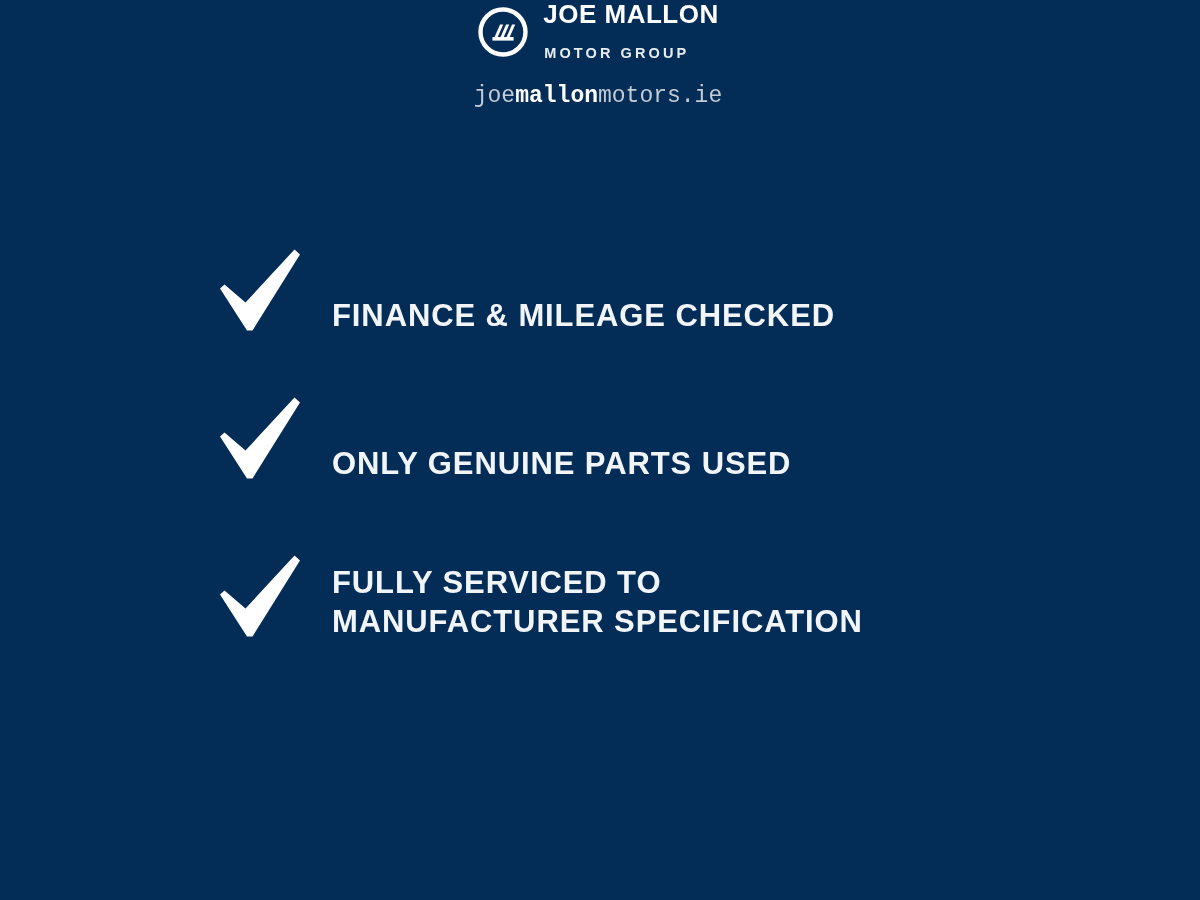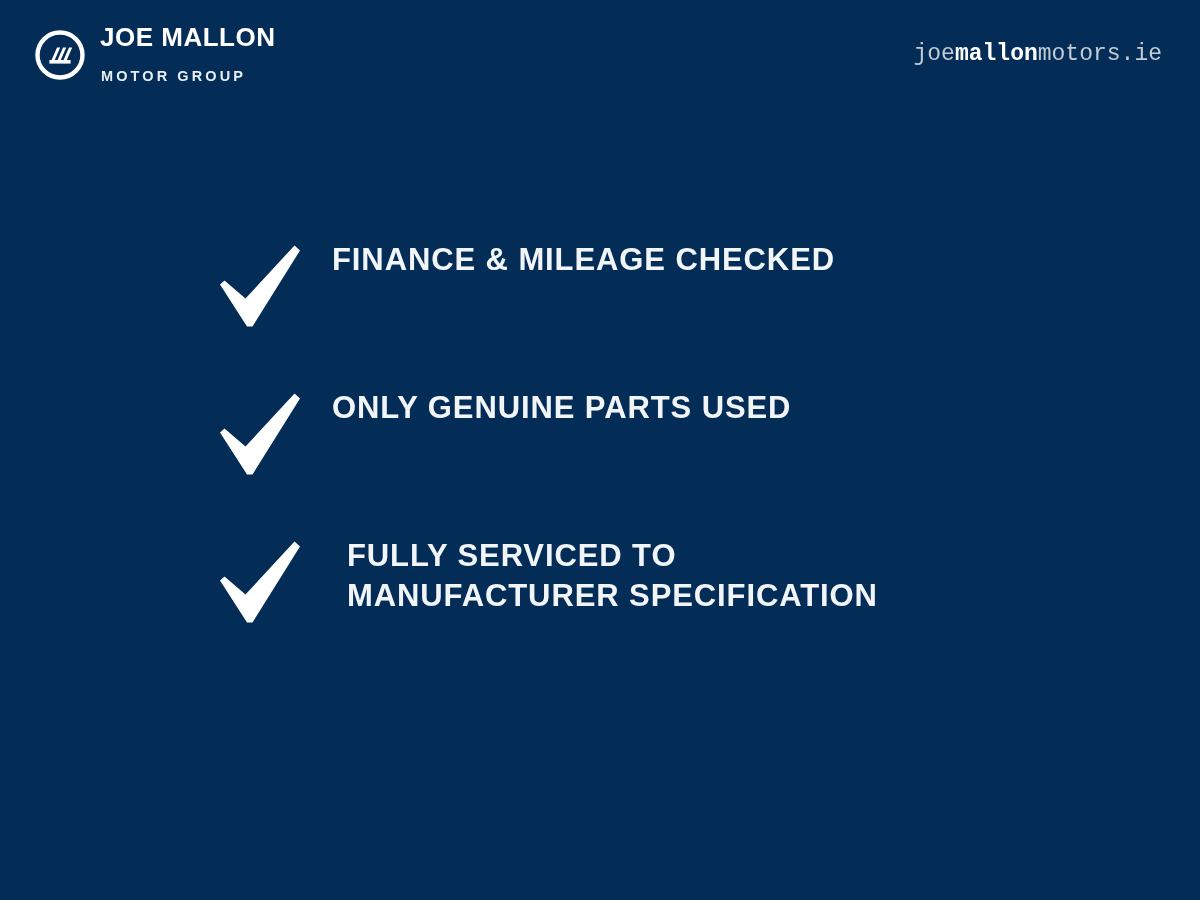--- a/index.html
+++ b/index.html
@@ -20,20 +20,21 @@
     position: absolute;
     top: 0;
     left: 0;
     width: 1200px;
     height: 110px;
     display: flex;
     align-items: center;
     justify-content: space-between;
     padding: 0 38px 0 34px;
     box-sizing: border-box;
+    flex-direction: column;
   }
 
   .brand {
     display: flex;
     align-items: center;
     gap: 14px;
   }
 
   .brand-mark {
     width: 52px;
@@ -89,29 +90,28 @@
   
   .features {
     position: absolute;
     top: 240px;
     left: 214px;
     width: 900px;
   }
 
   .feature {
     display: flex;
-    align-items: flex-start;
+    align-items: flex-end;
     min-height: 96px;
   }
   .feature + .feature {
     margin-top: 52px;
   }
   .feature--tall {
     min-height: 106px;
-    gap: 15px;
   }
 
   .check-icon {
     flex: 0 0 92px;
     width: 92px;
     height: 92px;
     display: block;
   }
 
   .feature-text {

